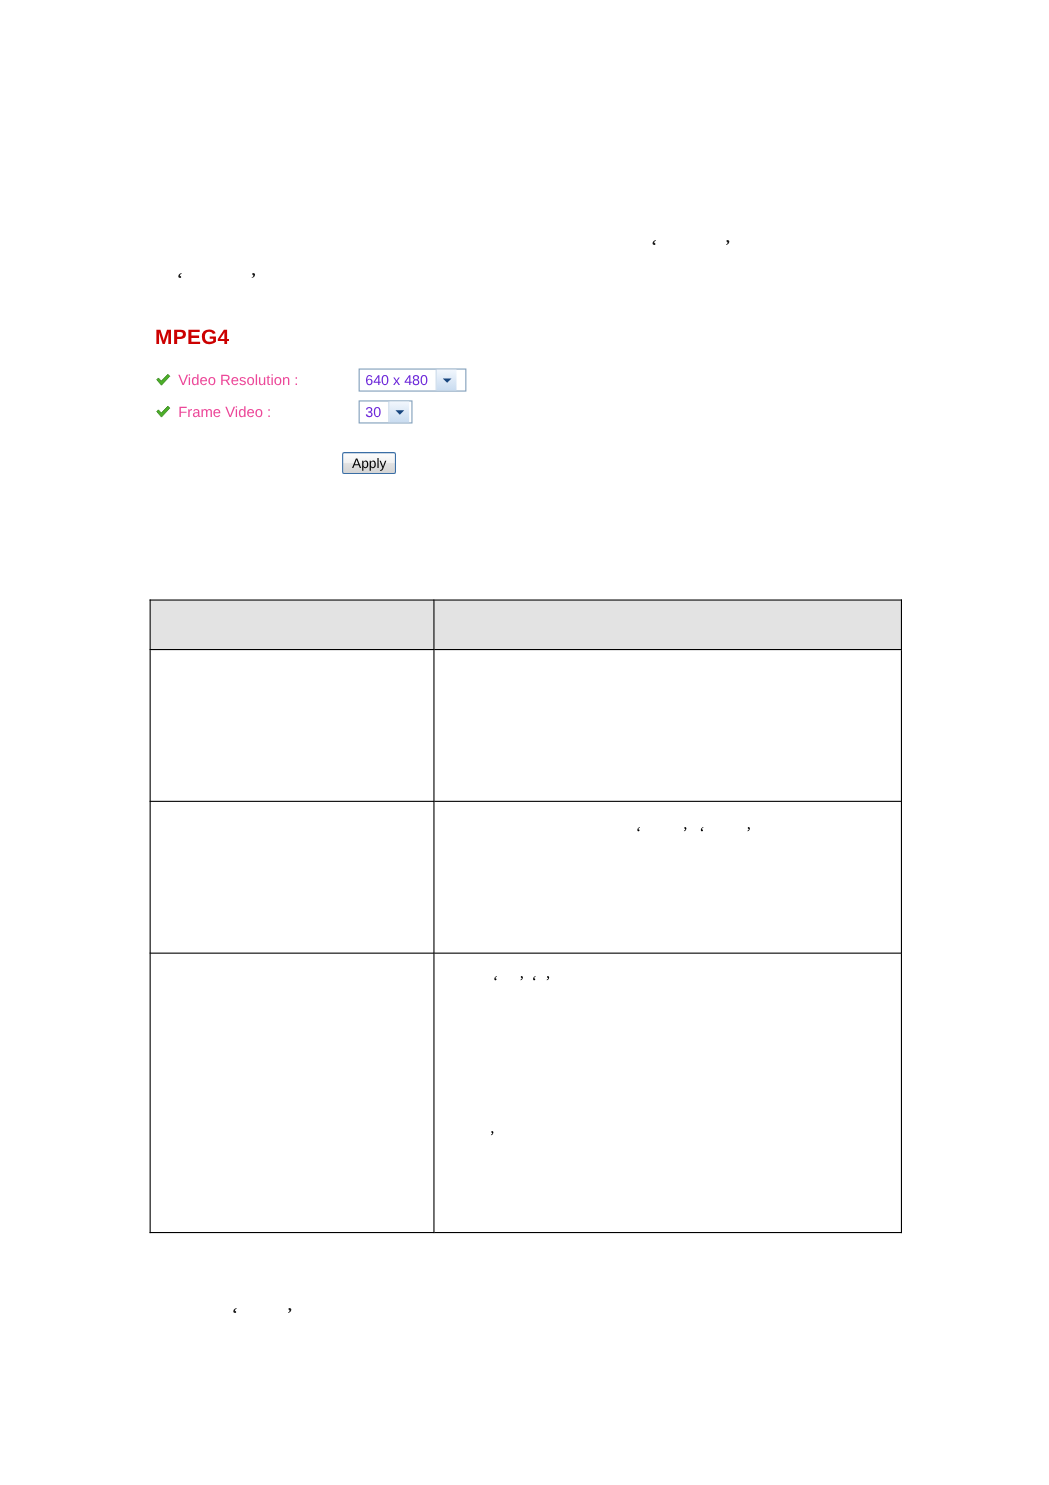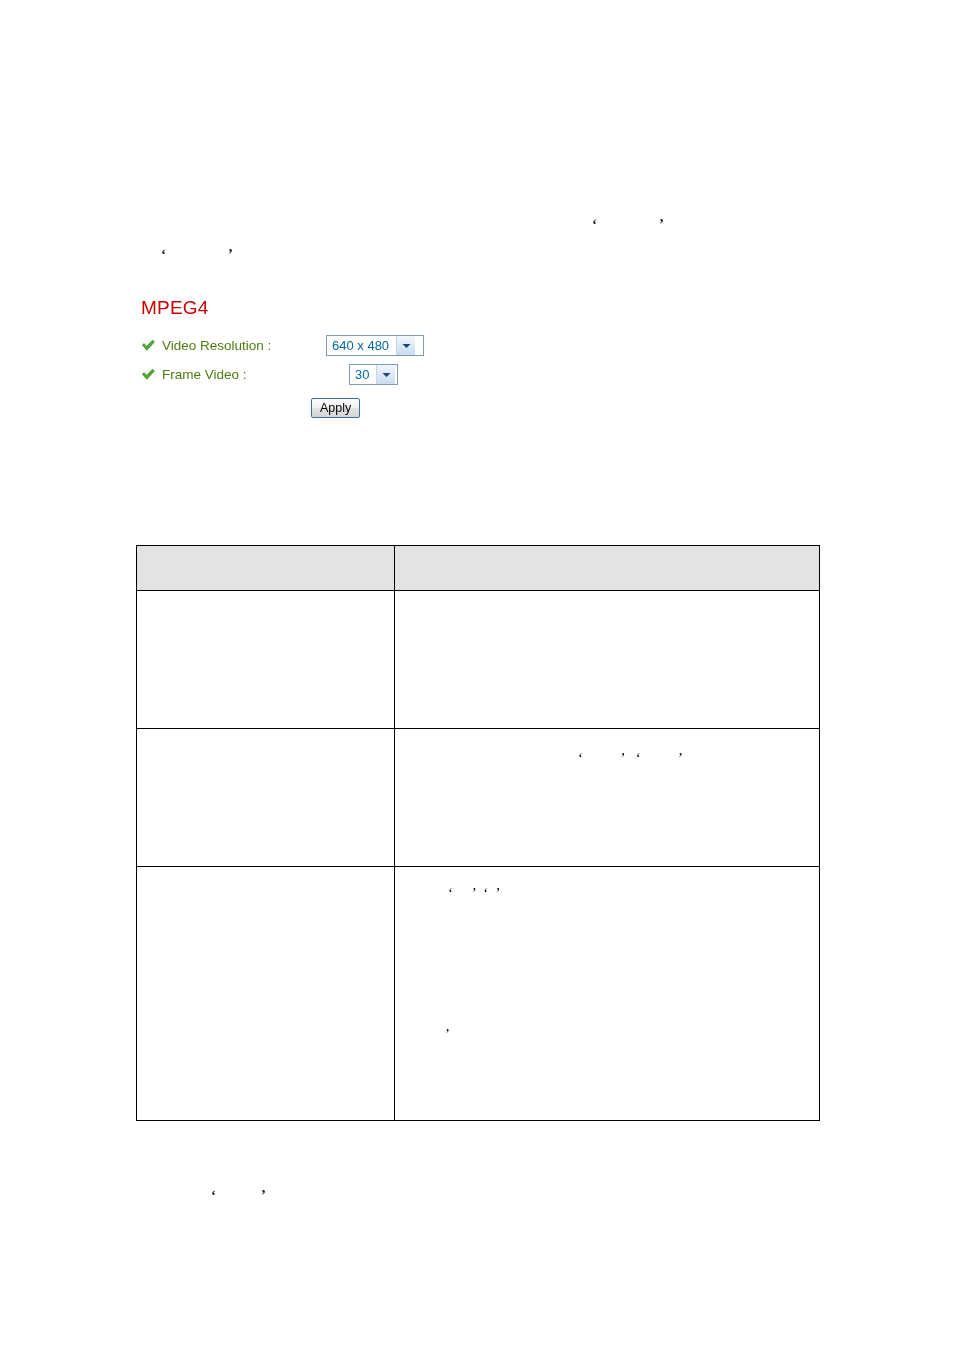--- a/index.html
+++ b/index.html
@@ -40,21 +40,21 @@
   
   .mpeg-block {
     position: absolute;
     left: 141px;
     top: 298px;
     width: 300px;
   }
   .mpeg-title {
     font-family: "Liberation Sans", "DejaVu Sans", sans-serif;
     font-size: 19px;
-    font-weight: normal;
+    font-weight: bold;
     color: #cc0000;
     letter-spacing: 0.2px;
     margin: 0 0 14px 0;
     line-height: 1;
   }
   .form-row {
     display: flex;
     align-items: center;
     height: 29px;
     margin-bottom: 0px;
@@ -62,36 +62,36 @@
   .check-icon {
     width: 15px;
     height: 15px;
     flex: 0 0 15px;
     margin-right: 6px;
     display: block;
   }
   .form-label {
     font-family: "Liberation Sans", "DejaVu Sans", sans-serif;
     font-size: 13.5px;
-    color: #4d7c0f;
+    color: #ec4899;
     white-space: nowrap;
     flex: 0 0 auto;
     width: 164px;
   }
   
   .xp-select {
     display: inline-flex;
     align-items: stretch;
     border: 1px solid #7f9db9;
     background: #ffffff;
     height: 21px;
     box-sizing: border-box;
     font-family: "Liberation Sans", "DejaVu Sans", sans-serif;
     font-size: 13px;
-    color: #0369a1;
+    color: #6d28d9;
     cursor: default;
   }
   .xp-select .sel-text {
     padding: 0 7px 0 5px;
     display: flex;
     align-items: center;
     white-space: nowrap;
     line-height: 1;
   }
   .xp-select .sel-arrow {
@@ -100,21 +100,21 @@
     background: linear-gradient(to bottom, #f2f7fd 0%, #dfeaf7 45%, #c9dcf0 100%);
     border-left: 1px solid #c6d7e8;
     display: flex;
     align-items: center;
     justify-content: center;
   }
   .xp-select .sel-arrow svg { display: block; }
 
   .apply-wrap {
     margin-left: 170px;
-    margin-top: 9px;
+    margin-top: 22px;
   }
   .xp-button {
     display: inline-flex;
     align-items: center;
     justify-content: center;
     min-width: 46px;
     height: 20px;
     padding: 0 8px;
     border: 1px solid #3a6ea5;
     border-radius: 2px;
@@ -196,21 +196,21 @@
     </div>
 
 
     <div class="form-row">
       <span class="check-icon">
         <svg width="15" height="15" viewBox="0 0 15 15" xmlns="http://www.w3.org/2000/svg">
           <path d="M1.5 7.2 L3 5.6 L5.6 8.4 L11.6 2.2 L13.4 4.0 L5.8 12.2 Z" fill="#4caf28" stroke="#2e7d16" stroke-width="0.7" stroke-linejoin="round"></path>
         </svg>
       </span>
       <span class="form-label">Frame Video :</span>
-      <span class="xp-select" style="width:49px;margin-left:23px;">
+      <span class="xp-select" style="width:49px;">
         <span class="sel-text">30</span>
         <span class="sel-arrow">
           <svg width="9" height="6" viewBox="0 0 9 6" xmlns="http://www.w3.org/2000/svg">
             <path d="M0.5 1 L4.5 5 L8.5 1 Z" fill="#17457e"></path>
           </svg>
         </span>
       </span>
     </div>
 
     <div class="apply-wrap">

